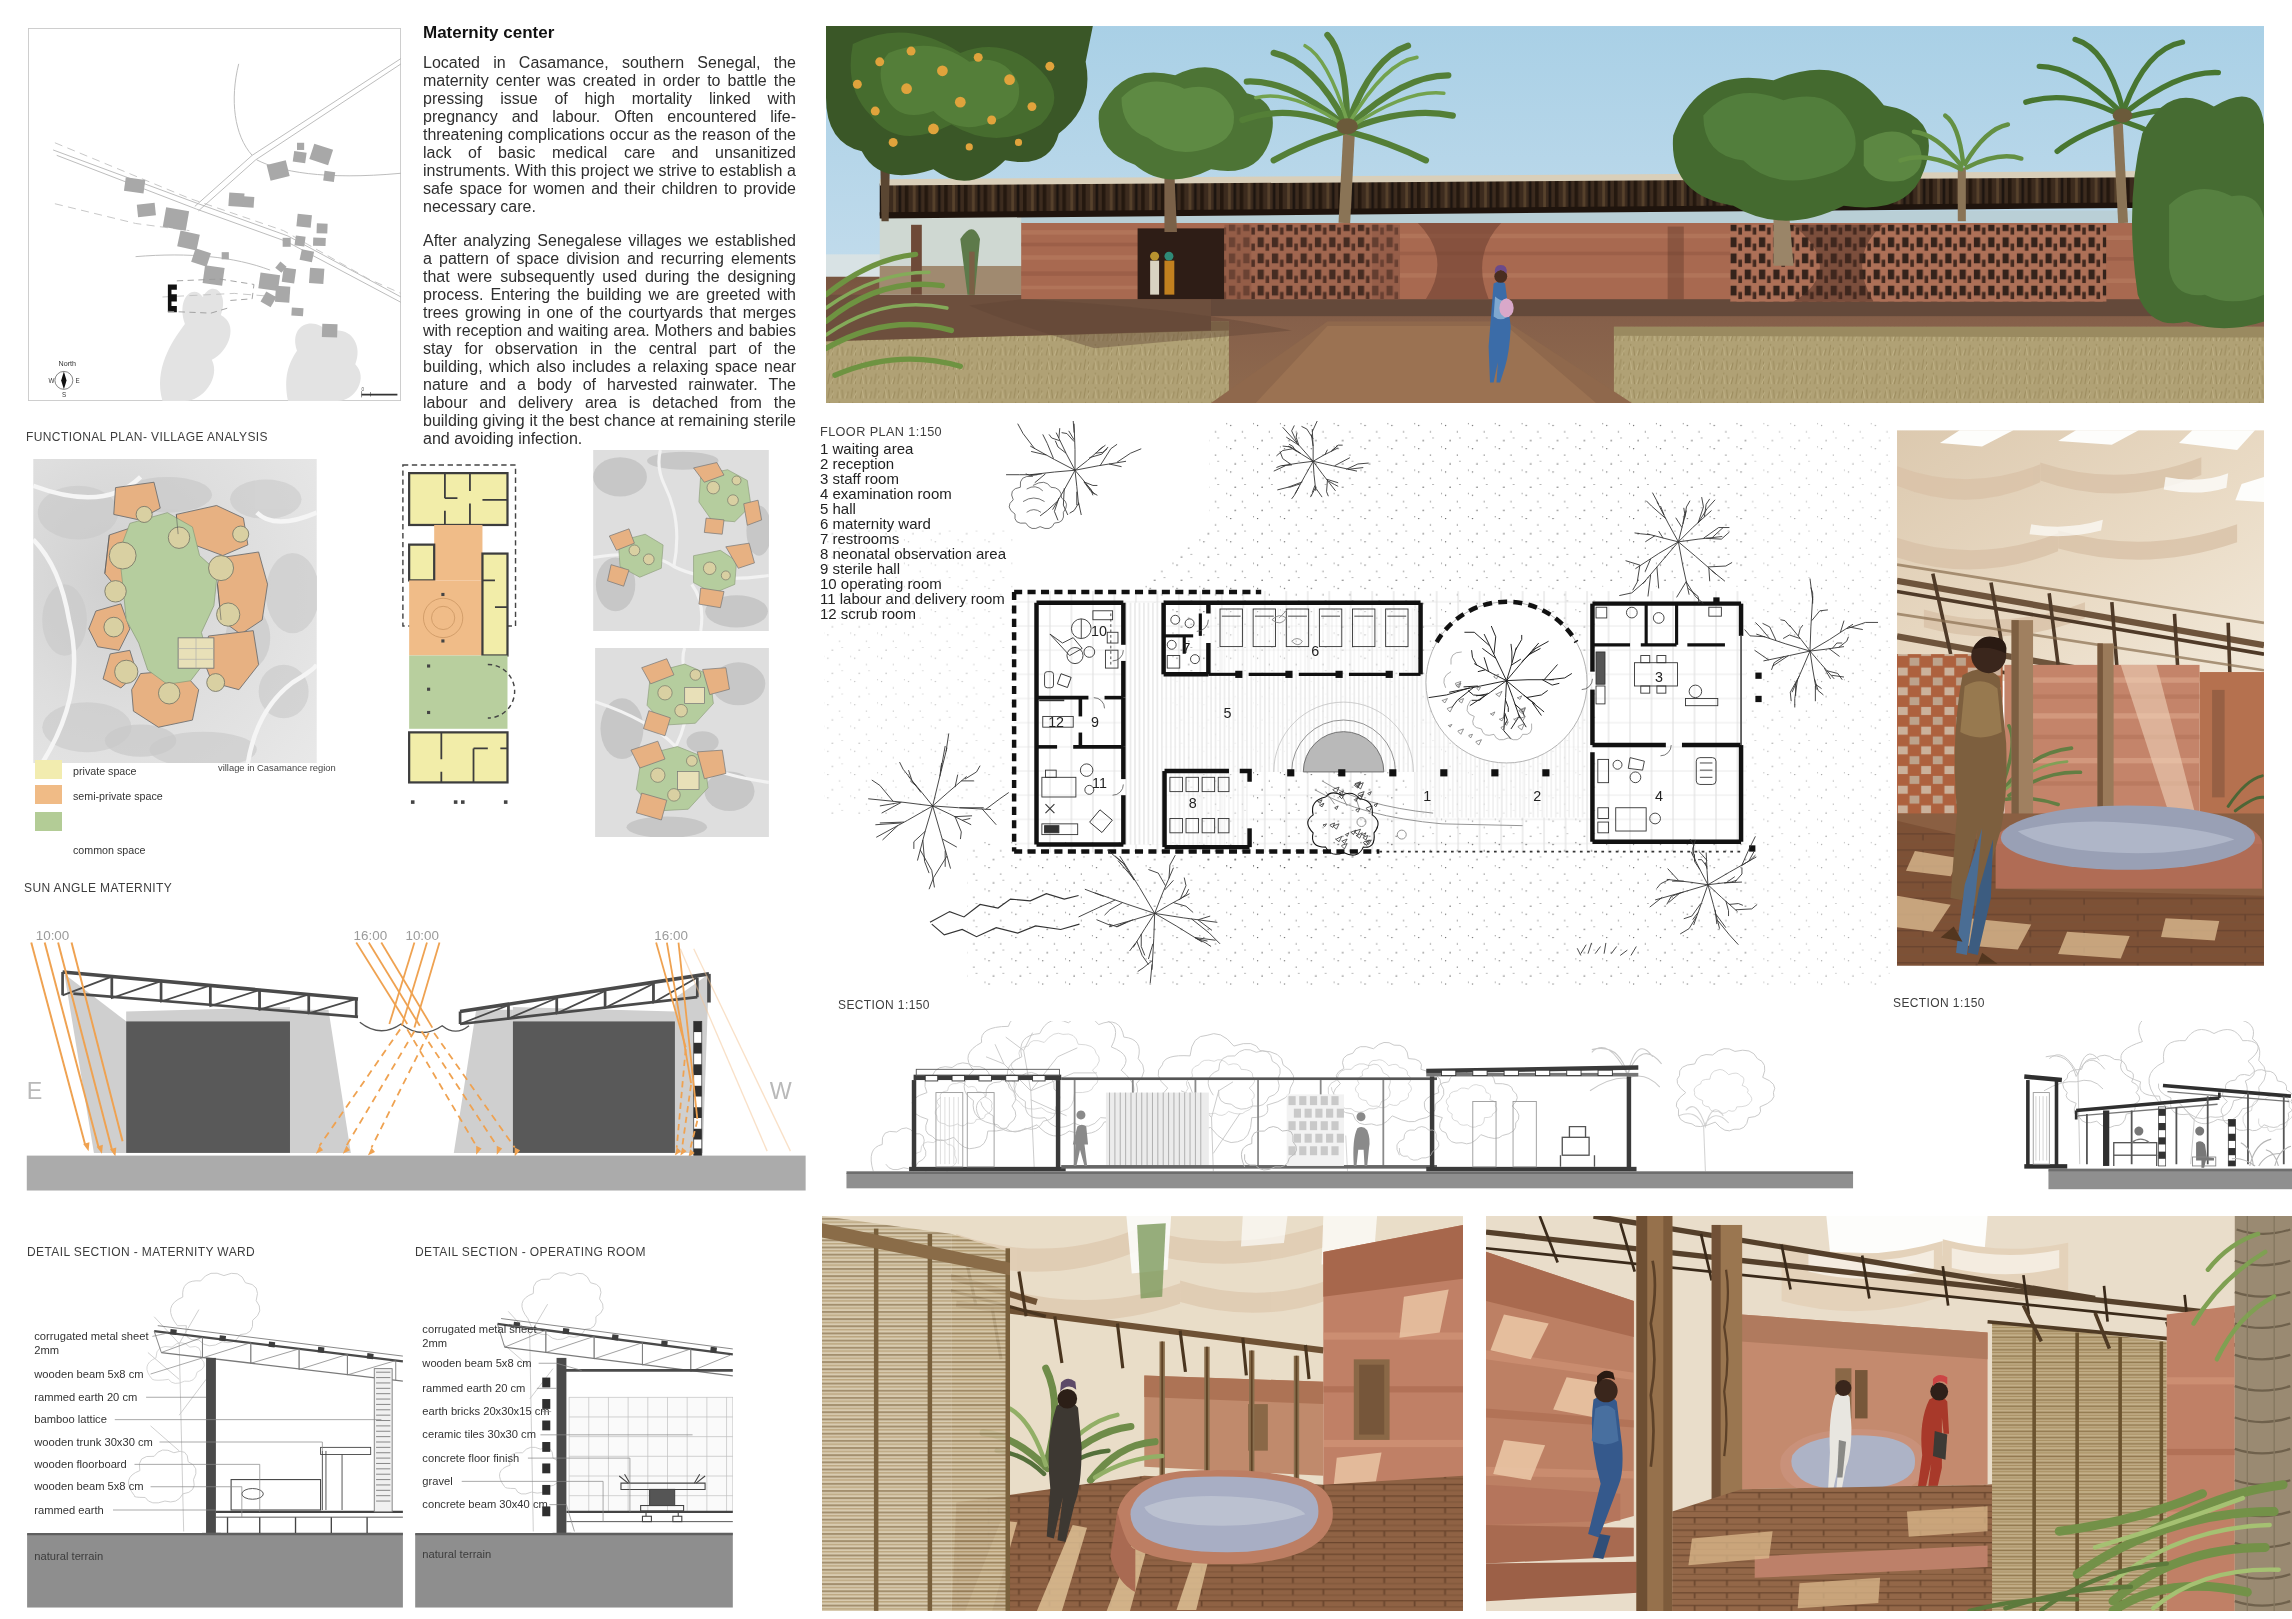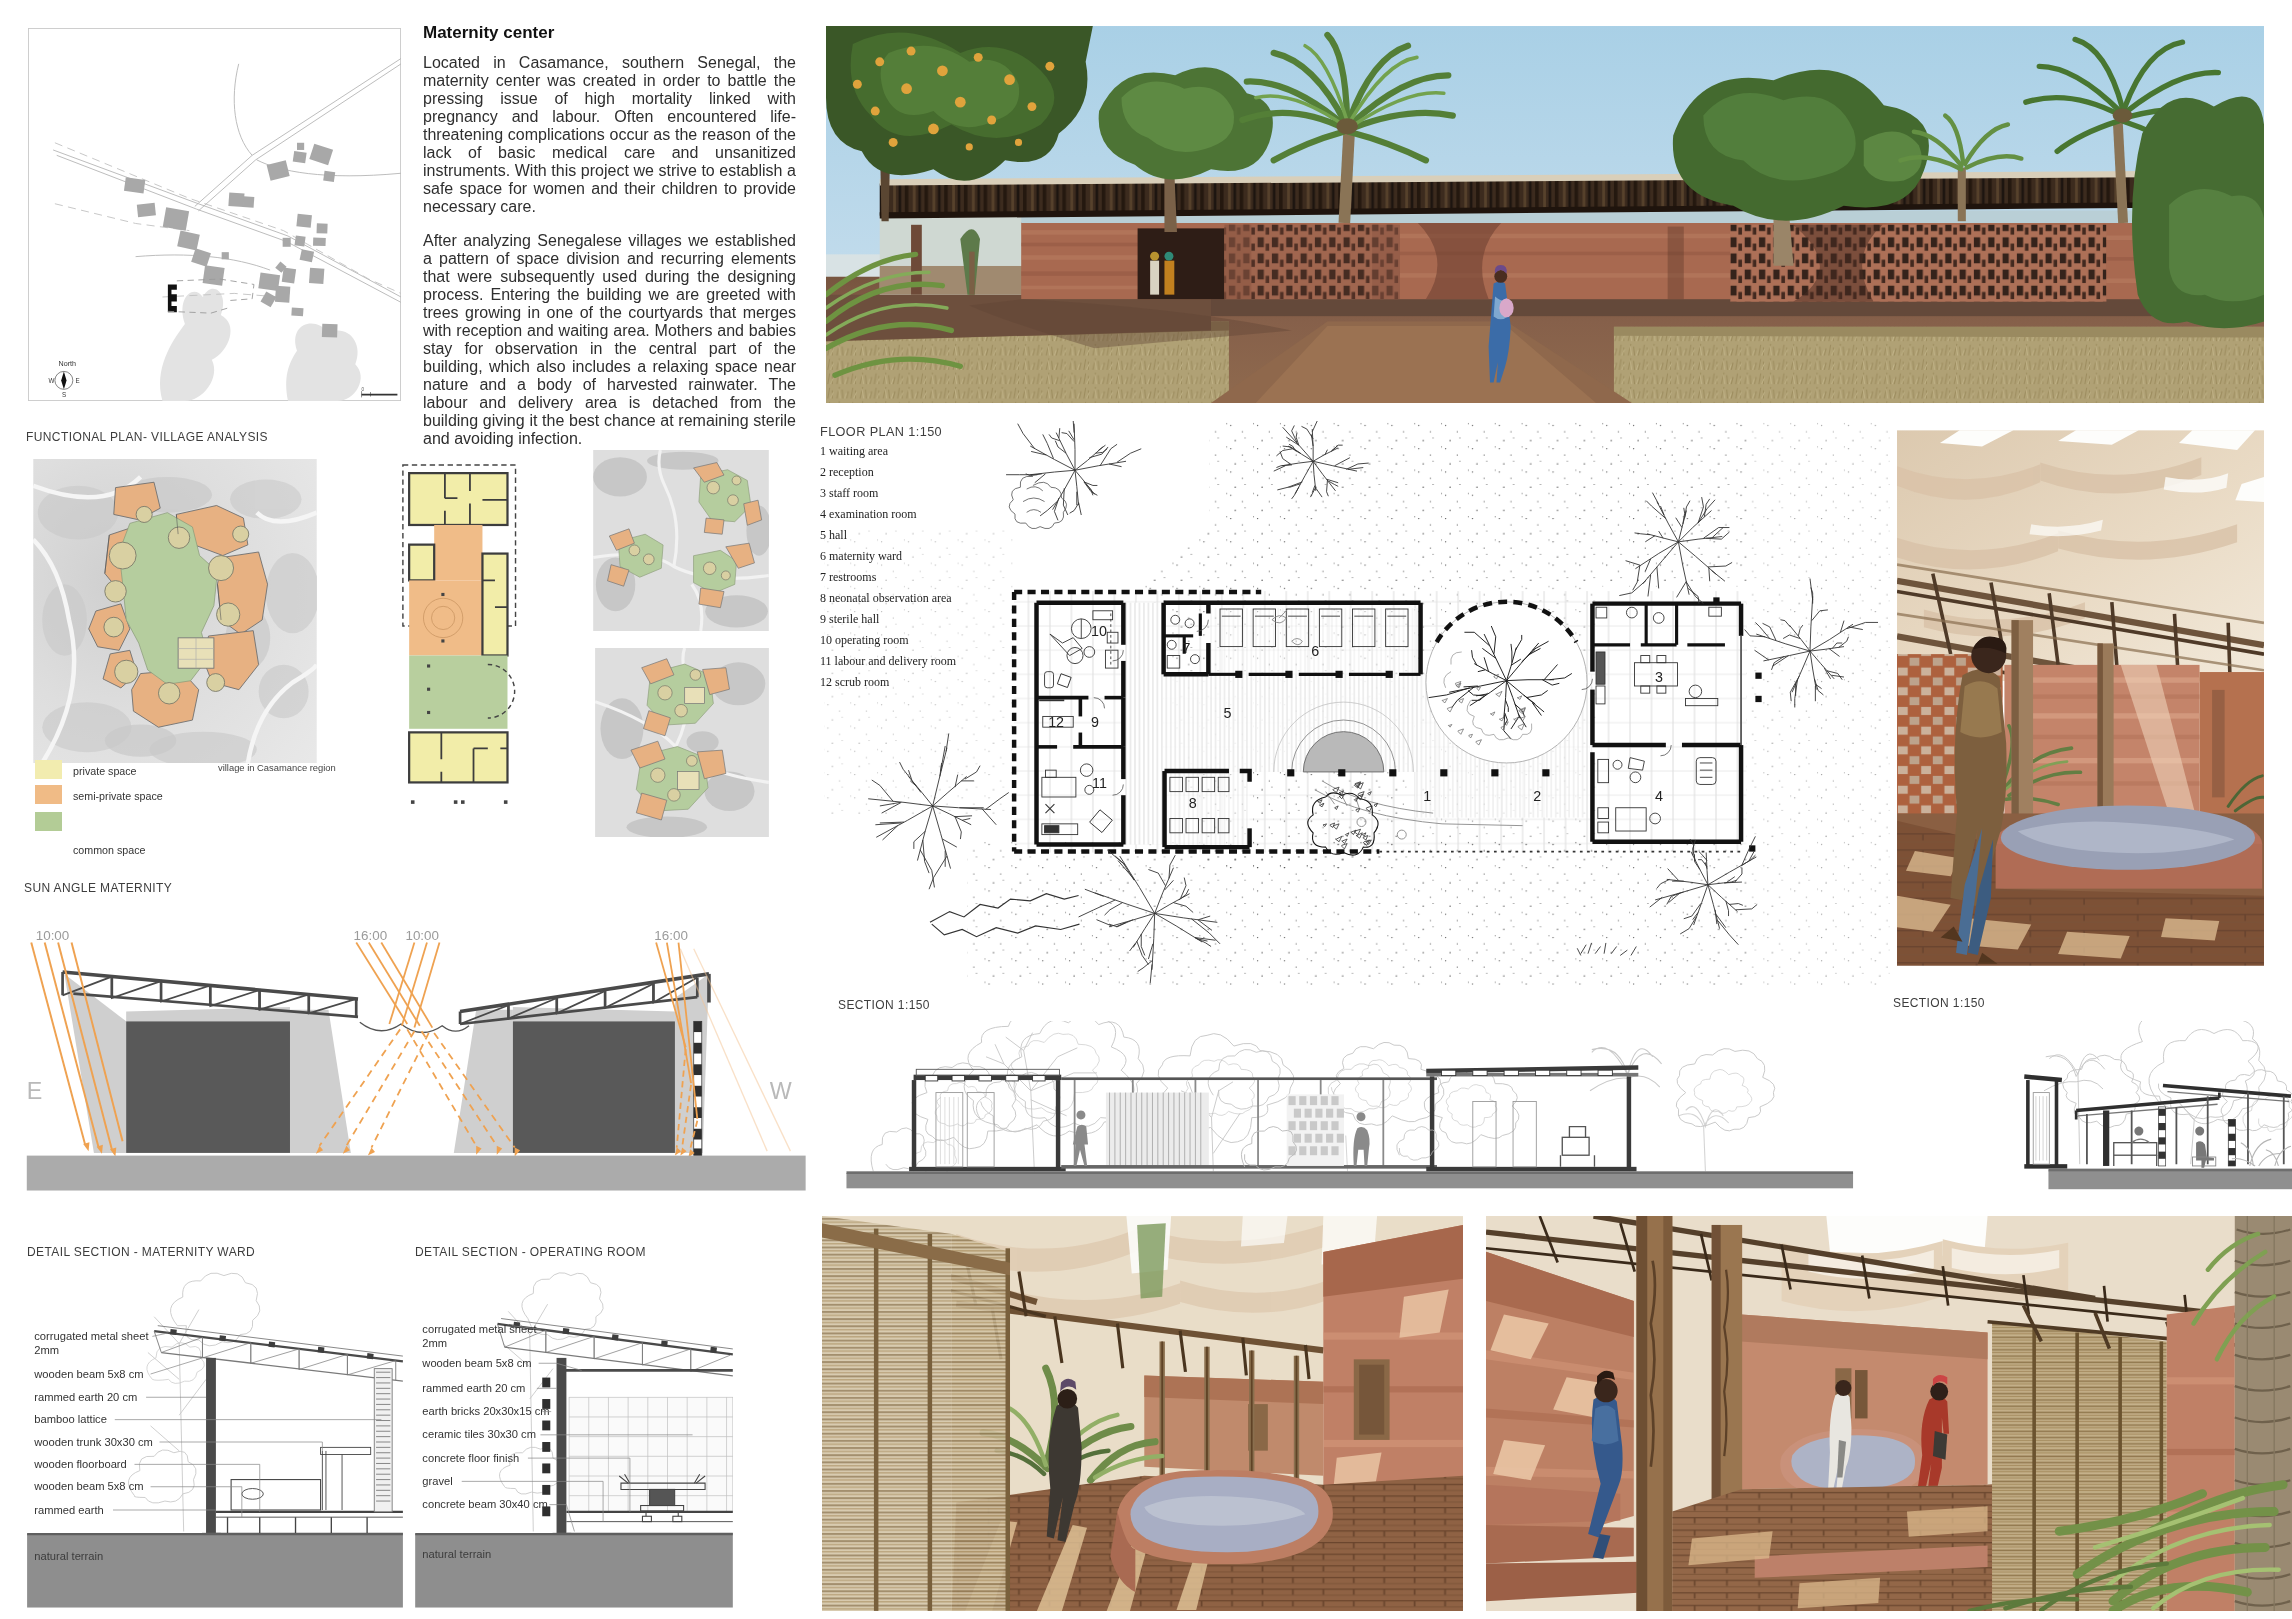--- a/index.html
+++ b/index.html
@@ -518,21 +518,21 @@
 <div style="position:absolute;left:38px;top:4.5px;font-size:10.7px;color:#333;white-space:nowrap;">private space</div>
 <div style="position:absolute;left:0;top:25px;width:27px;height:19px;background:#f0bb86;"></div>
 <div style="position:absolute;left:38px;top:29.6px;font-size:10.7px;color:#333;white-space:nowrap;">semi-private space</div>
 <div style="position:absolute;left:0;top:52px;width:27px;height:19px;background:#b3cc96;"></div>
 <div style="position:absolute;left:38px;top:56px;font-size:10.7px;color:#333;white-space:nowrap;margin-top:28px;">common space</div>
 </div>
 </div>
 <div class="abs" style="left:218px;top:762px;font-size:9.4px;color:#444;">village in Casamance region</div>
 
 <div class="abs head" style="left:820px;top:425px;font-size:12.7px;">FLOOR PLAN 1:150</div>
-<div class="abs" style="left:820px;top:441px;font-size:12px;line-height:21px;color:#222;font-family:Liberation Serif, serif;">
+<div class="abs" style="left:820px;top:441px;font-size:15px;line-height:15px;color:#222;">
 1 waiting area<br>2 reception<br>3 staff room<br>4 examination room<br>5 hall<br>6 maternity ward<br>7 restrooms<br>8 neonatal observation area<br>9 sterile hall<br>10 operating room<br>11 labour and delivery room<br>12 scrub room
 </div>
 
 <div class="abs" style="left:824px;top:421px;width:1066px;height:564px;">
 <svg width="1066" height="564" viewBox="0 0 1190 630" id="plan">
 <defs>
 <pattern id="stip" width="30" height="26" patternUnits="userSpaceOnUse">
 <circle cx="4" cy="5" r="0.8" fill="#444"></circle>
           <circle cx="17" cy="12" r="0.7" fill="#444"></circle>
           <circle cx="30" cy="3" r="0.8" fill="#444"></circle>

